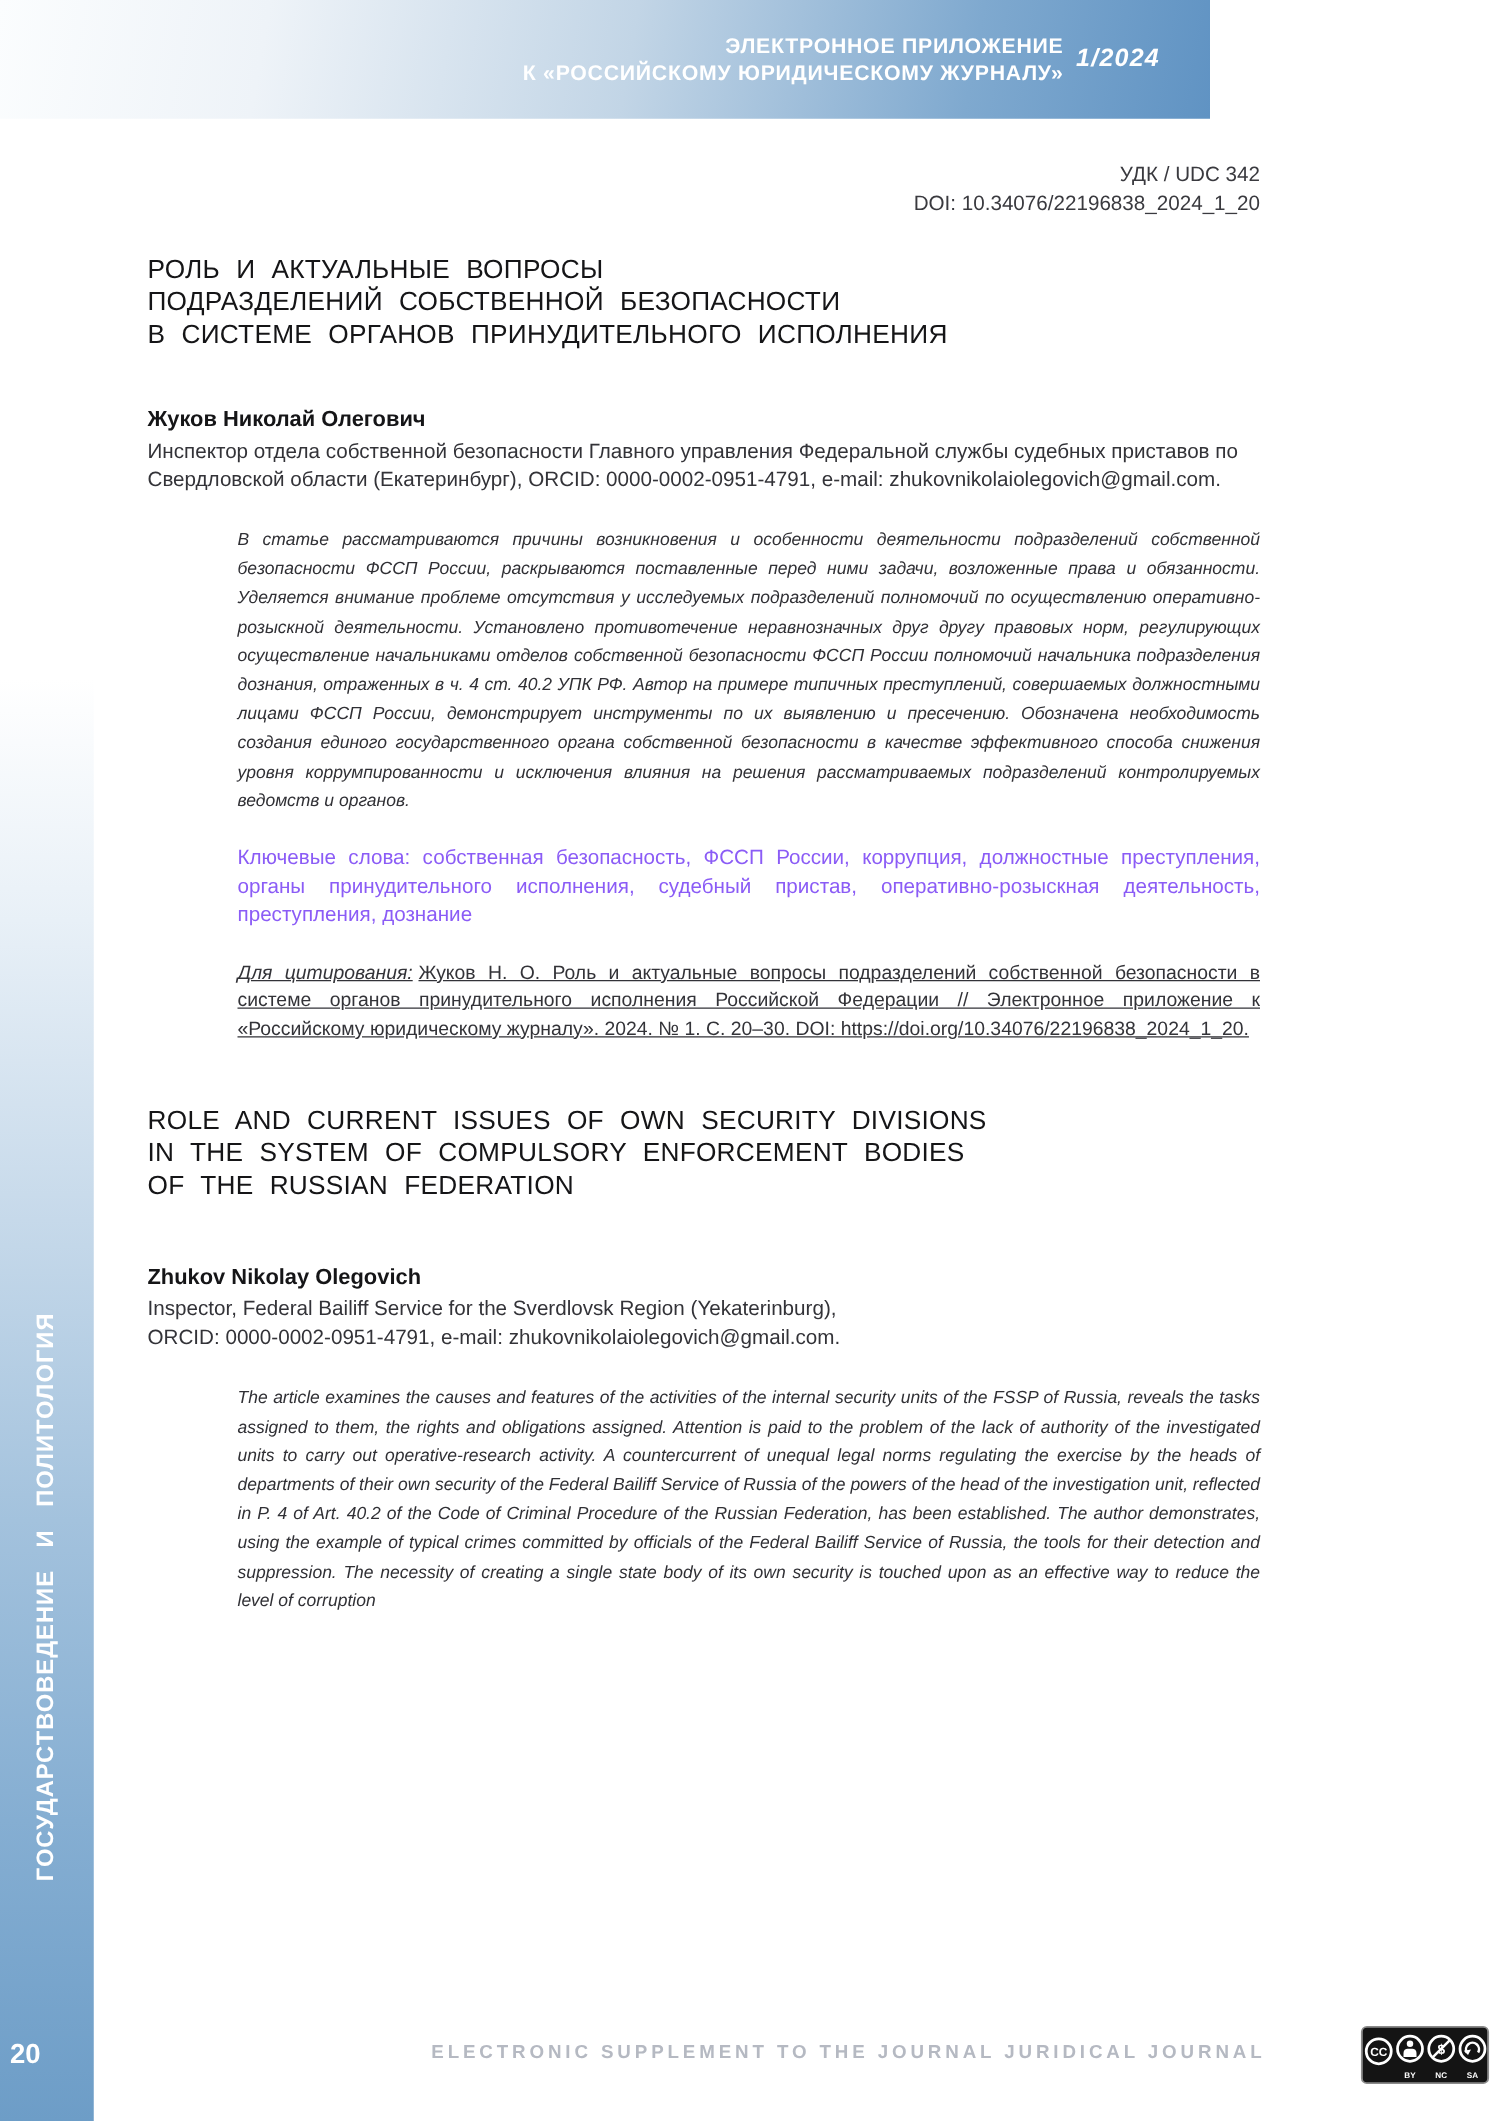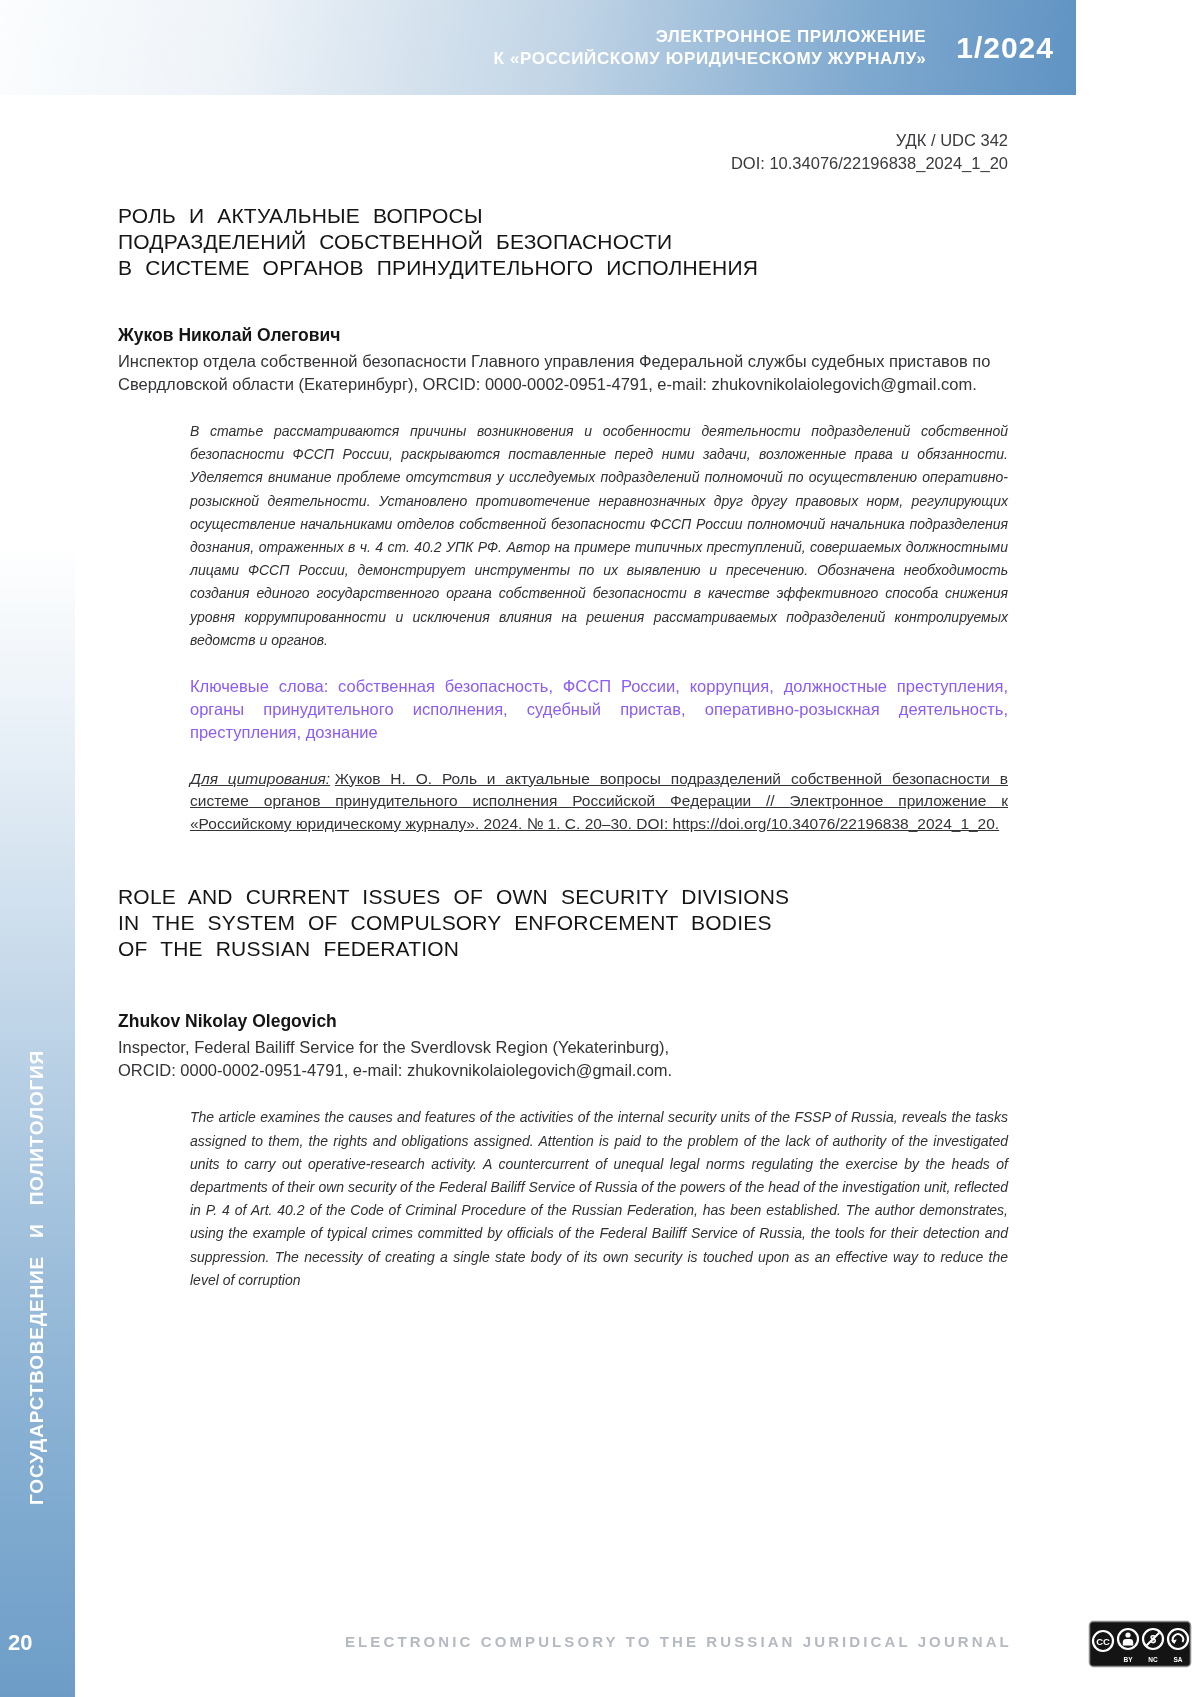--- a/index.html
+++ b/index.html
@@ -6,30 +6,30 @@
   .page{
     position:relative;
     width:1200px;height:1697px;
     background:#ffffff;
     overflow:hidden;
     font-family:"Liberation Sans", sans-serif;
     color:#2b2b2e;
   }
   
   .header{
-    position:absolute;top:0;left:0;width:1076px;height:95px;
+    position:absolute;top:0;left:0;width:968px;height:95px;
     background:linear-gradient(100deg,#fbfdfe 0%,#eef3f8 22%,#c2d5e6 52%,#7fa9cf 80%,#6093c3 100%);
     display:flex;align-items:center;justify-content:flex-end;
-    box-sizing:border-box;padding-right:22px;gap:30px;
+    box-sizing:border-box;padding-right:40px;gap:10px;
   }
   .header-journal{
     text-align:right;color:#ffffff;font-weight:700;
     font-size:17px;line-height:22px;letter-spacing:0.6px;
   }
-  .header-issue{color:#ffffff;font-weight:700;font-size:30px;letter-spacing:1px;}
+  .header-issue{color:#ffffff;font-weight:700;font-size:20px;letter-spacing:1px;font-style:italic;}
   
   .sidebar{
     position:absolute;left:0;top:95px;width:75px;height:1602px;
     background:linear-gradient(to bottom,
       rgba(255,255,255,0) 0%, rgba(255,255,255,0) 28%,
       #e8f0f7 40%, #c6d9ea 55%, #a3c2dd 70%, #85aed2 85%, #6d9dc7 100%);
   }
   .sidebar-label{
     position:absolute;left:50px;bottom:192px;
     transform-origin:0 100%;transform:rotate(-90deg);
@@ -138,21 +138,21 @@
     <div class="author-name author-en">Zhukov Nikolay Olegovich</div>
     <div class="affiliation">
       <div>Inspector, Federal Bailiff Service for the Sverdlovsk Region (Yekaterinburg),</div>
       <div>ORCID: 0000-0002-0951-4791, e-mail: zhukovnikolaiolegovich@gmail.com.</div>
     </div>
 
     <div class="abstract abstract-en indented">The article examines the causes and features of the activities of the internal security units of the FSSP of Russia, reveals the tasks assigned to them, the rights and obligations assigned. Attention is paid to the problem of the lack of authority of the investigated units to carry out operative-research activity. A countercurrent of unequal legal norms regulating the exercise by the heads of departments of their own security of the Federal Bailiff Service of Russia of the powers of the head of the investigation unit, reflected in P. 4 of Art. 40.2 of the Code of Criminal Procedure of the Russian Federation, has been established. The author demonstrates, using the example of typical crimes committed by officials of the Federal Bailiff Service of Russia, the tools for their detection and suppression. The necessity of creating a single state body of its own security is touched upon as an effective way to reduce the level of corruption</div>
 
   </div>
 
-  <div class="footer-text">ELECTRONIC COMPULSORY TO THE RUSSIAN JURIDICAL JOURNAL</div>
+  <div class="footer-text">ELECTRONIC SUPPLEMENT TO THE JOURNAL JURIDICAL JOURNAL</div>
 
   <div class="cc-badge">
     <svg width="104" height="48" viewBox="0 0 104 48" xmlns="http://www.w3.org/2000/svg">
       <rect x="1.5" y="1.5" width="101" height="45" rx="4" fill="#141414" stroke="#8a8a8a" stroke-width="1.5"></rect>
 
       <circle cx="15" cy="21" r="10" fill="none" stroke="#ffffff" stroke-width="2.2"></circle>
       <text x="15" y="24.5" font-size="9.5" font-weight="bold" fill="#ffffff" text-anchor="middle" font-family="Liberation Sans, sans-serif">CC</text>
 
       <circle cx="40" cy="19" r="10" fill="none" stroke="#ffffff" stroke-width="2.2"></circle>
       <circle cx="40" cy="15" r="2.6" fill="#ffffff"></circle>

